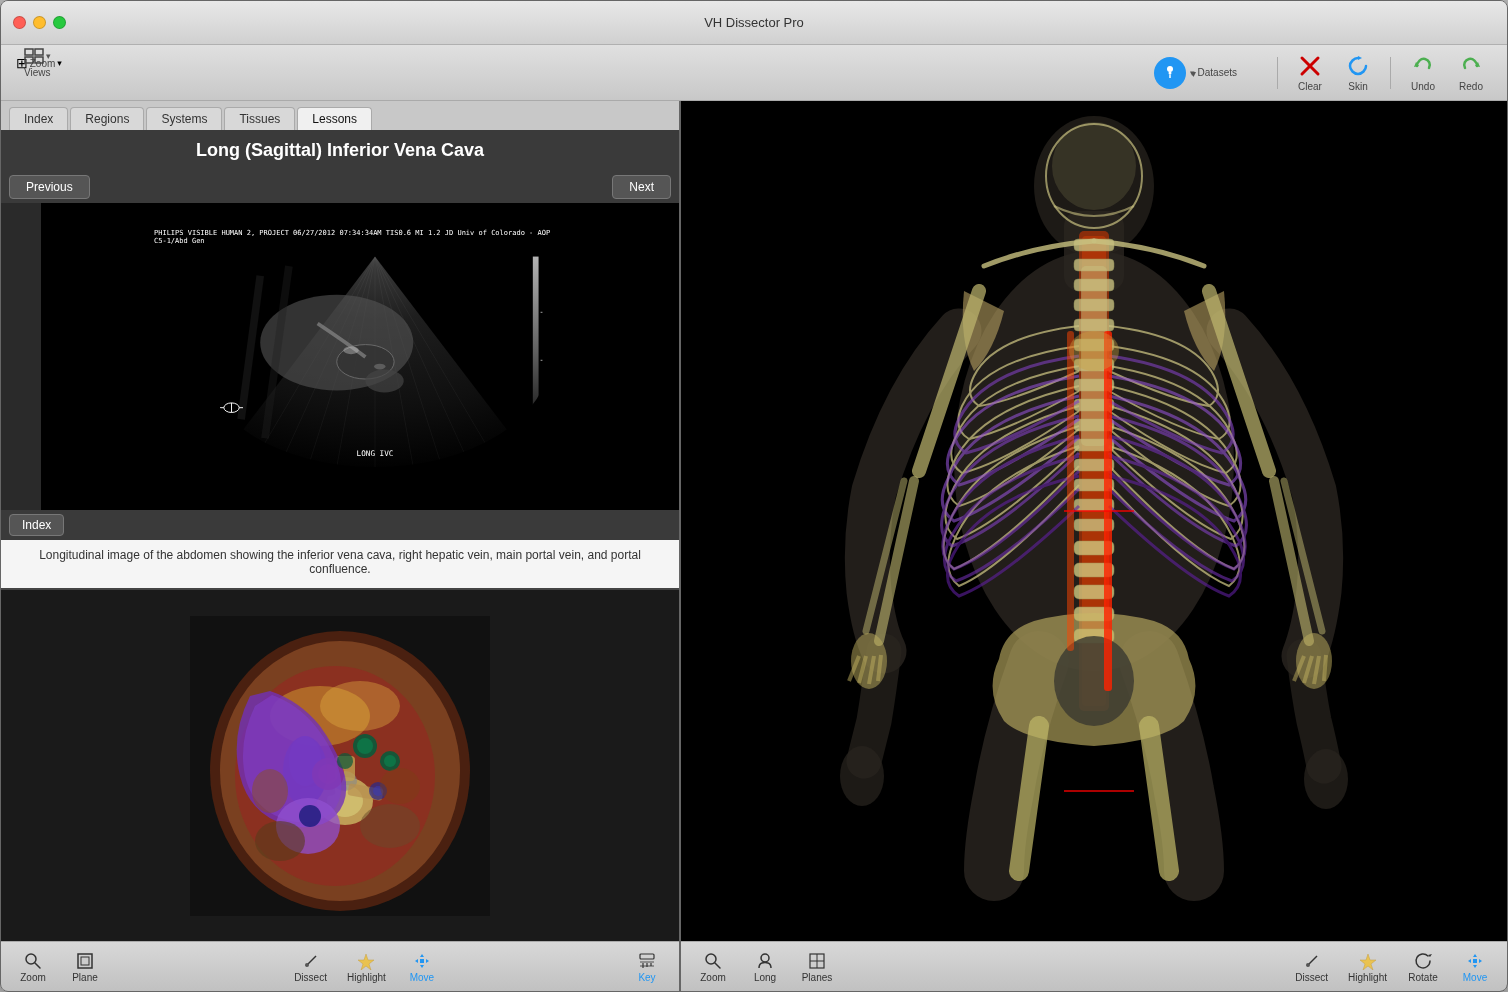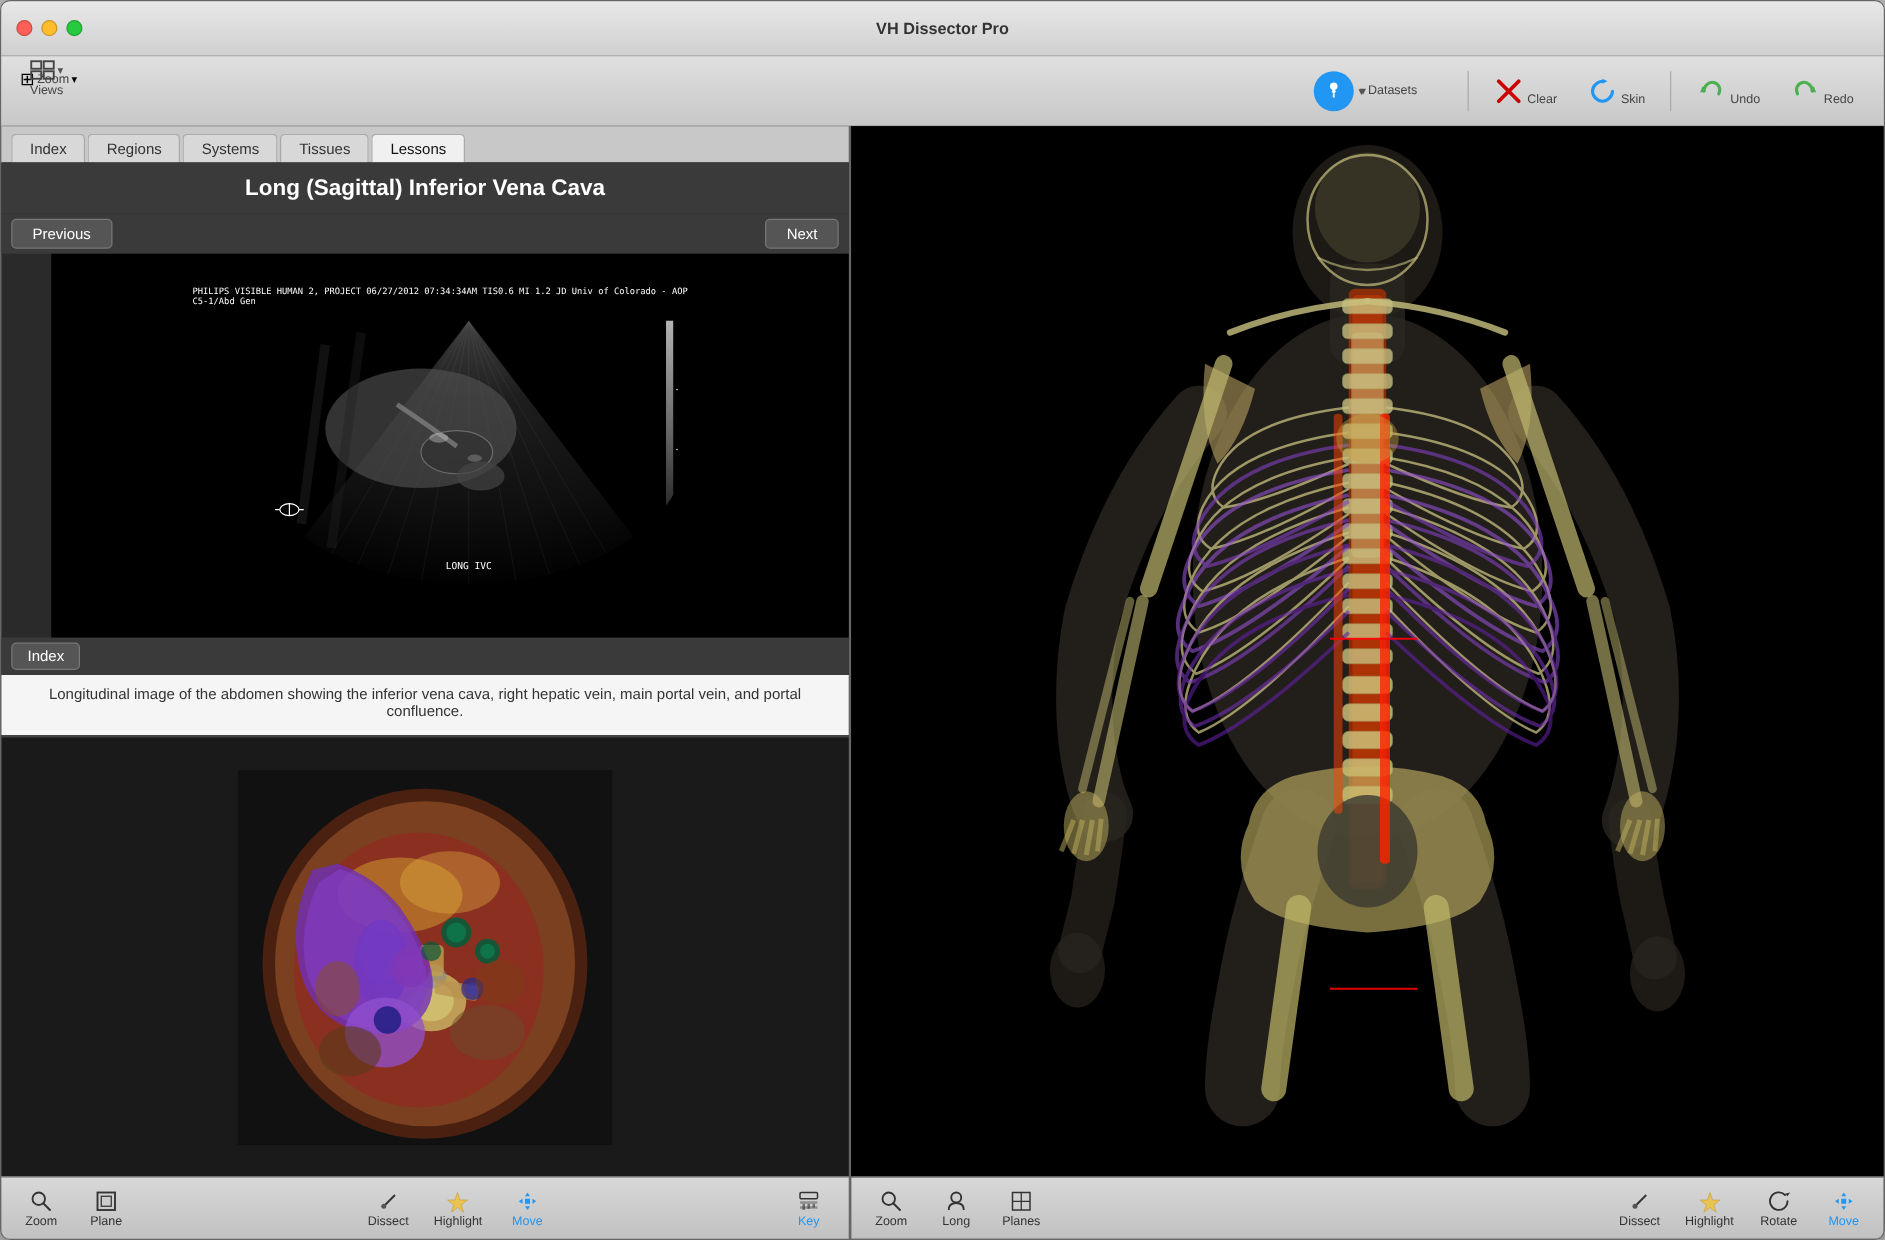--- a/index.html
+++ b/index.html
@@ -17,21 +17,21 @@
       height: 44px;
       display: flex;
       align-items: center;
       justify-content: center;
       position: relative;
       border-bottom: 1px solid #b0b0b0;
     }
     .title-bar-title {
       font-size: 13px;
       color: #333;
-      font-weight: 700;
+      font-weight: 400;
     }
     .traffic-lights {
       position: absolute;
       left: 12px;
       display: flex;
       gap: 7px;
       align-items: center;
     }
     .tl-btn {
       width: 13px; height: 13px;
@@ -49,21 +49,22 @@
       height: 56px;
       display: flex;
       align-items: center;
       padding: 0 16px;
       border-bottom: 1px solid #aaa;
       justify-content: flex-end;
       gap: 8px;
     }
     .toolbar-btn {
       display: flex;
-      align-items: flex-end;
+      flex-direction: column;
+      align-items: center;
       gap: 3px;
       cursor: pointer;
       padding: 4px 8px;
       border-radius: 4px;
     }
     .toolbar-btn-label {
       font-size: 10px;
       color: #444;
     }
     .datasets-btn {

